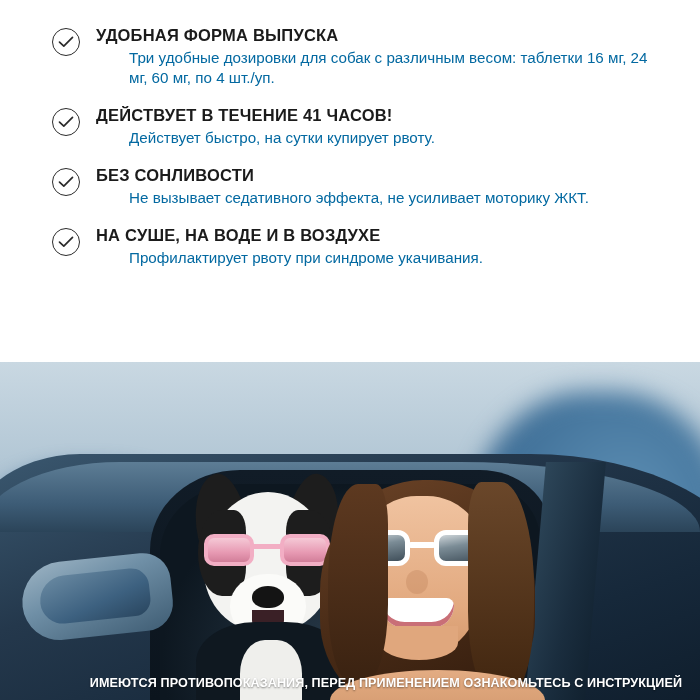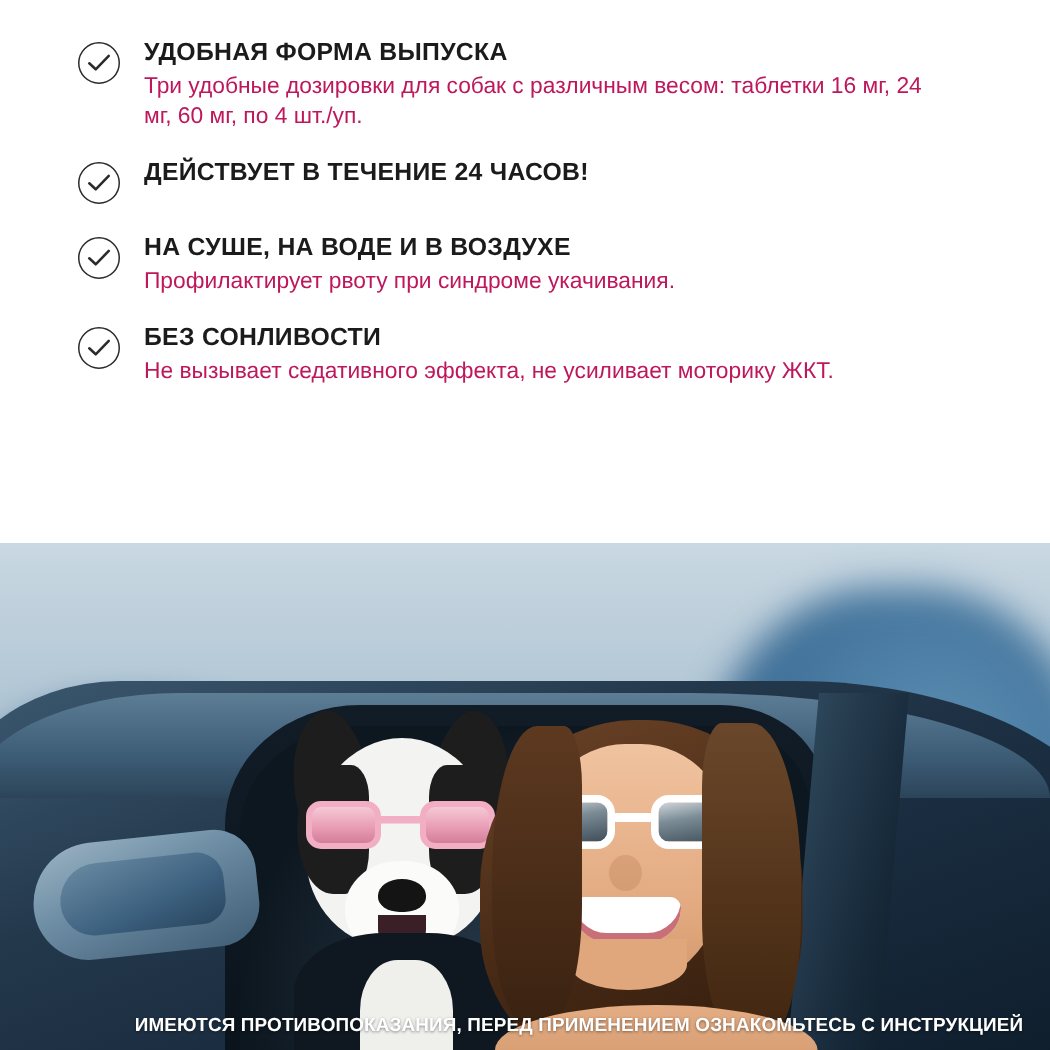--- a/index.html
+++ b/index.html
@@ -61,23 +61,24 @@
   .benefit-title {
     font-size: 16.5px;
     font-weight: bold;
     color: #1b1b1b;
     letter-spacing: 0.2px;
     line-height: 1.15;
     margin-bottom: 3px;
   }
   .benefit-desc {
     font-size: 15.2px;
-    color: #be185d;
+    color: #0369a1;
     line-height: 1.32;
     max-width: 540px;
+    margin-left: 33px;
   }
 
   
   .photo {
     position: absolute;
     left: 0;
     top: 362px;
     width: 700px;
     height: 338px;
     overflow: hidden;
@@ -456,49 +457,50 @@
 
     <div class="benefit">
       <div class="check-wrap">
         <div class="check-circle">
           <svg width="16" height="12" viewBox="0 0 16 12" aria-hidden="true">
             <path d="M1.5 6.2 L5.8 10.2 L14.5 1.3" fill="none" stroke="#2b2b2b" stroke-width="1.7" stroke-linecap="round" stroke-linejoin="round"></path>
           </svg>
         </div>
       </div>
       <div class="benefit-text">
-        <div class="benefit-title">ДЕЙСТВУЕТ В ТЕЧЕНИЕ 24 ЧАСОВ!</div>
+        <div class="benefit-title">ДЕЙСТВУЕТ В ТЕЧЕНИЕ 41 ЧАСОВ!</div>
+        <div class="benefit-desc">Действует быстро, на сутки купирует рвоту.</div>
       </div>
     </div>
 
     <div class="benefit">
       <div class="check-wrap">
         <div class="check-circle">
           <svg width="16" height="12" viewBox="0 0 16 12" aria-hidden="true">
             <path d="M1.5 6.2 L5.8 10.2 L14.5 1.3" fill="none" stroke="#2b2b2b" stroke-width="1.7" stroke-linecap="round" stroke-linejoin="round"></path>
           </svg>
         </div>
       </div>
       <div class="benefit-text">
-        <div class="benefit-title">НА СУШЕ, НА ВОДЕ И В ВОЗДУХЕ</div>
-        <div class="benefit-desc">Профилактирует рвоту при синдроме укачивания.</div>
+        <div class="benefit-title">БЕЗ СОНЛИВОСТИ</div>
+        <div class="benefit-desc">Не вызывает седативного эффекта, не усиливает моторику ЖКТ.</div>
       </div>
     </div>
 
     <div class="benefit">
       <div class="check-wrap">
         <div class="check-circle">
           <svg width="16" height="12" viewBox="0 0 16 12" aria-hidden="true">
             <path d="M1.5 6.2 L5.8 10.2 L14.5 1.3" fill="none" stroke="#2b2b2b" stroke-width="1.7" stroke-linecap="round" stroke-linejoin="round"></path>
           </svg>
         </div>
       </div>
       <div class="benefit-text">
-        <div class="benefit-title">БЕЗ СОНЛИВОСТИ</div>
-        <div class="benefit-desc">Не вызывает седативного эффекта, не усиливает моторику ЖКТ.</div>
+        <div class="benefit-title">НА СУШЕ, НА ВОДЕ И В ВОЗДУХЕ</div>
+        <div class="benefit-desc">Профилактирует рвоту при синдроме укачивания.</div>
       </div>
     </div>
 
 
   </div>
 
   <div class="photo">
     <div class="sky"></div>
     <div class="bg-blur-left"></div>
     <div class="bg-blur-right"></div>

